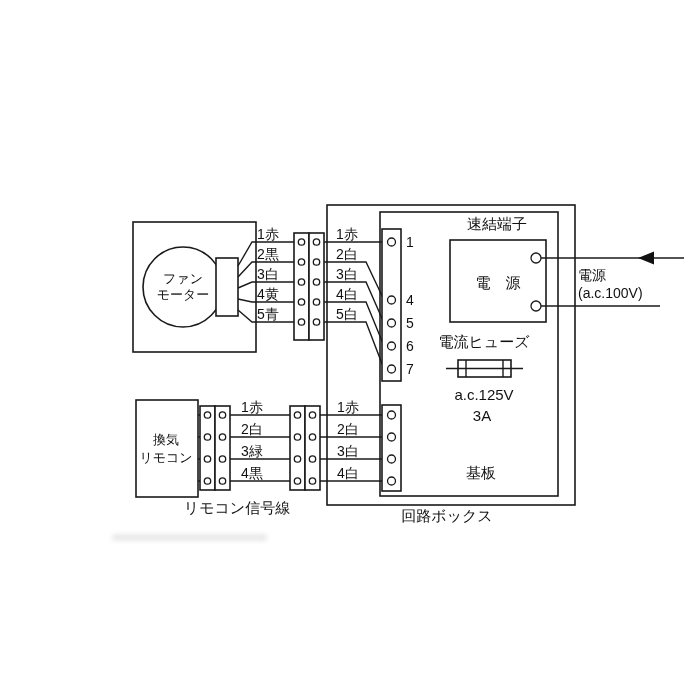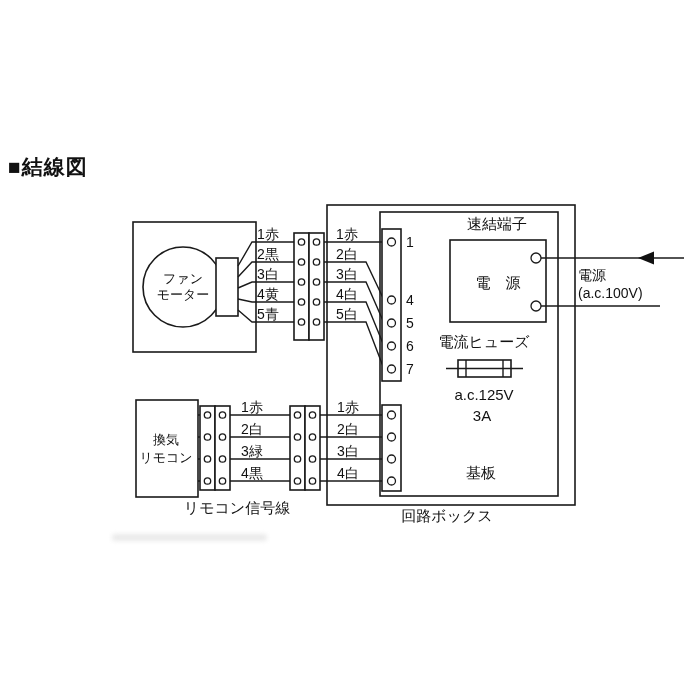--- a/index.html
+++ b/index.html
@@ -17,21 +17,20 @@
   .t14 { font-size:14px; }
   .t15 { font-size:15px; }
   .artifact { position:absolute; left:112px; top:534px; width:155px; height:7px;
               background:#eaeaea; filter:blur(2px); border-radius:3px; }
 </style>
 </head>
 <body>
 
 <div class="stage">
 
-  <div class="title">■結線図</div>
 
   <svg class="diagram" width="700" height="700" viewBox="0 0 700 700">
 
     <rect class="box" x="327" y="205" width="248" height="300"></rect>
 
     <rect class="box" x="380" y="212" width="178" height="284"></rect>
 
     <g>
       <rect class="box" x="133" y="222" width="123" height="130"></rect>
       <circle class="boxfill" cx="183" cy="287" r="40"></circle>

